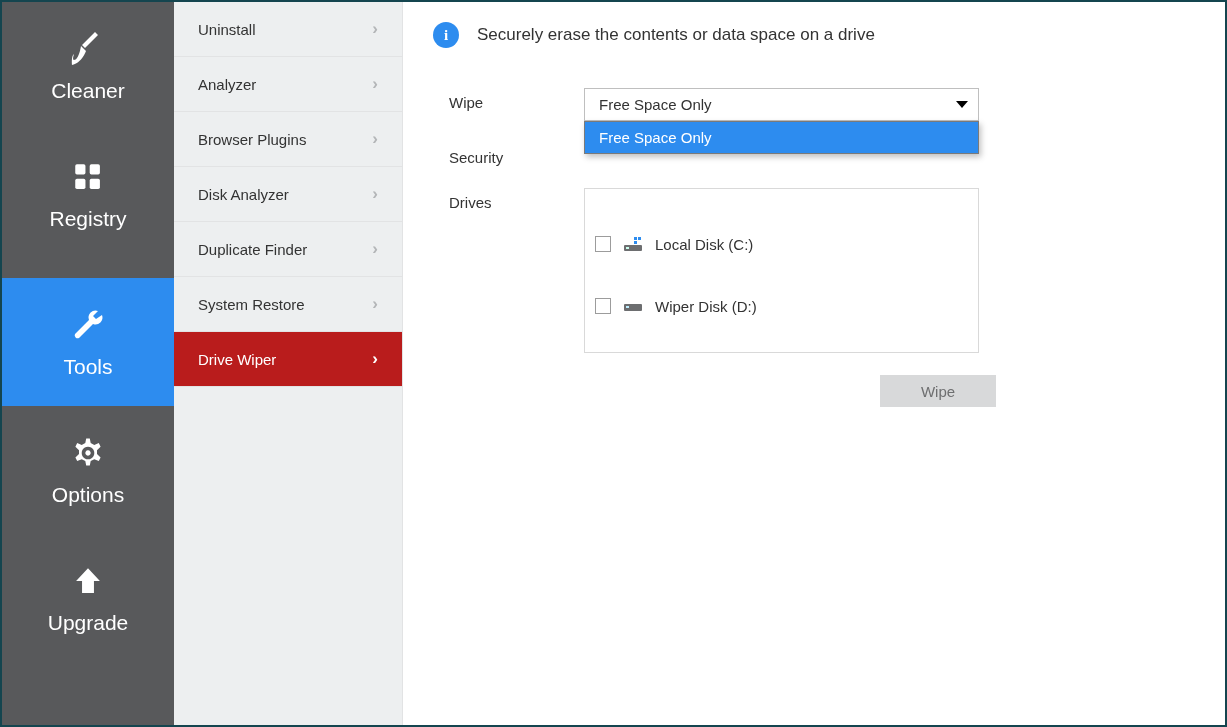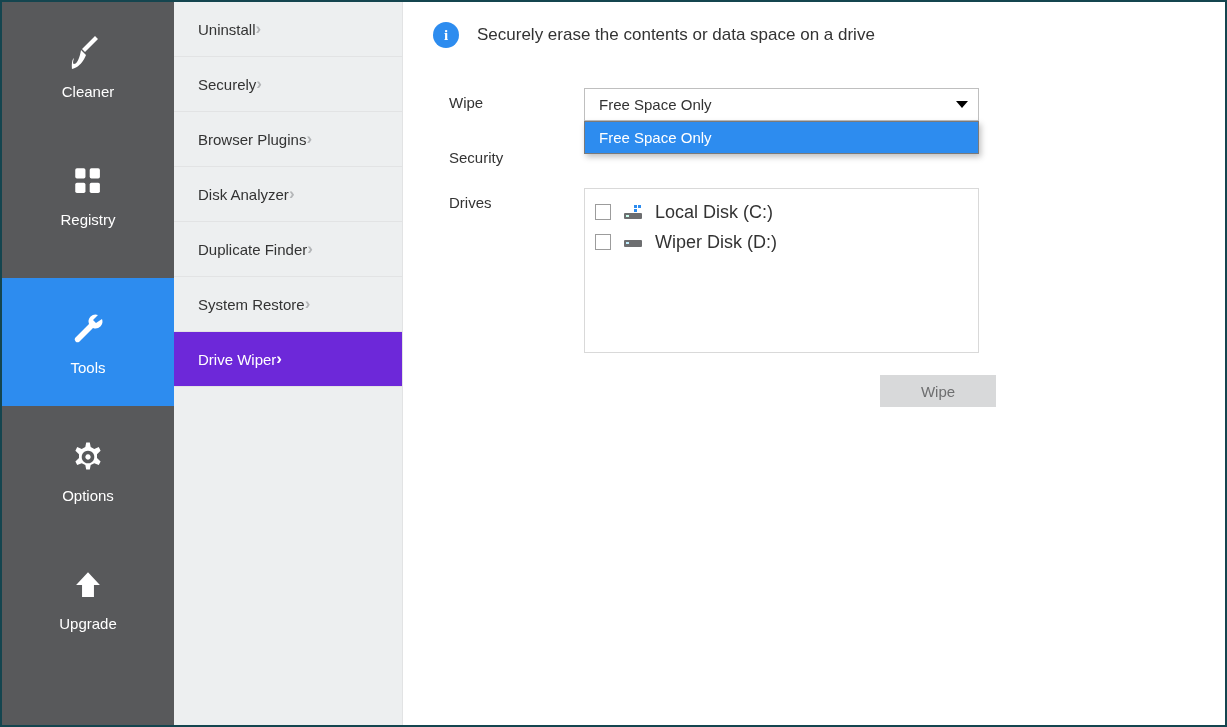--- a/index.html
+++ b/index.html
@@ -23,48 +23,48 @@
     flex-direction: column;
     flex-shrink: 0;
   }
   .sidebar-item {
     height: 128px;
     display: flex;
     flex-direction: column;
     align-items: center;
     justify-content: center;
     color: #fff;
-    font-size: 15px;
+    font-size: 21px;
     cursor: pointer;
     gap: 10px;
   }
   .sidebar-item.selected { background: #2d8cef; margin-top: 20px; }
   .sidebar-icon { width: 40px; height: 40px; display: flex; align-items: center; justify-content: center; }
   .sidebar-icon svg { fill: #fff; }
 
   
   .toollist {
     width: 229px;
     background: #edeff0;
     flex-shrink: 0;
     border-right: 1px solid #e2e3e4;
   }
   .tool-item {
     height: 55px;
     padding: 0 24px;
     display: flex;
     align-items: center;
-    justify-content: flex-start;
+    justify-content: space-between;
     color: #333;
     cursor: pointer;
     border-bottom: 1px solid #e2e3e4;
     font-size: 15px;
   }
   .tool-item .chev { color: #b4b6b8; font-size: 17px; font-weight: 600;}
-  .tool-item.selected { background: #6d28d9; color: #fff; }
+  .tool-item.selected { background: #b91c1c; color: #fff; }
   .tool-item.selected .chev { color: #fff; }
 
   
   .main {
     flex: 1;
     background: #fff;
     padding: 20px 30px;
     position: relative;
   }
   .header {
@@ -142,21 +142,22 @@
     height: 165px;
     border: 1px solid #d9d9d9;
     background: #fff;
     padding: 8px 10px;
   }
   .drive-row {
     display: flex;
     align-items: center;
     gap: 12px;
     height: 30px;
-    font-size: 18px;
+    font-size: 15px;
+    margin-top: 32px;
   }
   .chk {
     width: 16px; height: 16px;
     border: 1px solid #9c9c9c;
     background: #fff;
     cursor: pointer;
   }
   .drive-icon { width: 20px; height: 16px; display:flex; align-items:center; justify-content:center;}
 
   .action-row {
@@ -223,21 +224,21 @@
     <span>Upgrade</span>
   </div>
 </nav>
 
 <nav class="toollist">
   <div class="tool-item">
     <span>Uninstall</span>
     <span class="chev">›</span>
   </div>
   <div class="tool-item">
-    <span>Securely</span>
+    <span>Analyzer</span>
     <span class="chev">›</span>
   </div>
   <div class="tool-item">
     <span>Browser Plugins</span>
     <span class="chev">›</span>
   </div>
   <div class="tool-item">
     <span>Disk Analyzer</span>
     <span class="chev">›</span>
   </div>

